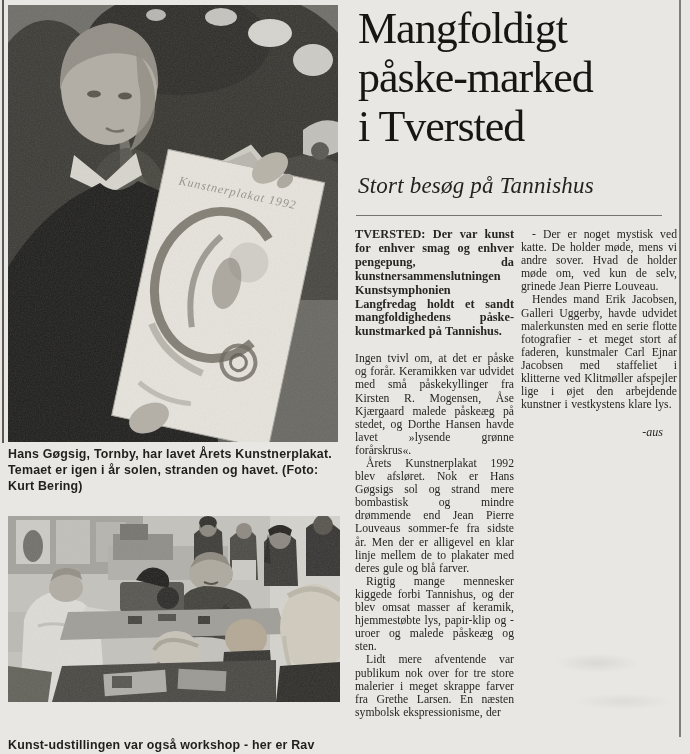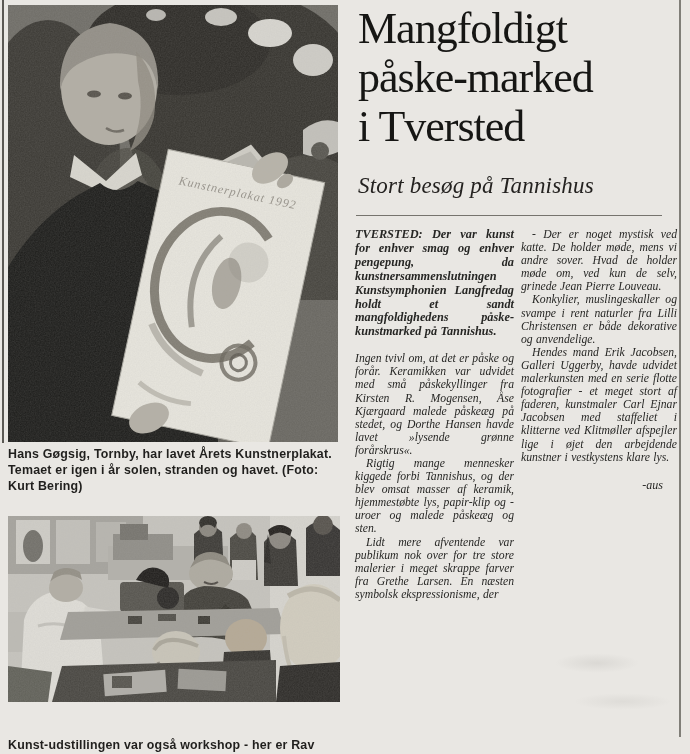--- a/index.html
+++ b/index.html
@@ -25,21 +25,21 @@
     letter-spacing:.2px;
   }
   .subhead-rule{position:absolute;left:356px;top:215px;width:306px;height:1px;background:#76746e;}
 
   
   .bodycol{
     position:absolute;top:228px;
     font-size:11.7px;line-height:13.1px;text-align:justify;
     color:#262624;hyphens:auto;-webkit-hyphens:auto;word-spacing:.4px;
   }
-  .bodycol p{margin:0;font-style:italic;}
+  .bodycol p{margin:0;}
   .col1{left:355px;width:159px;}
   .col2{left:521px;width:156px;}
   .lead{font-weight:bold;font-size:12.3px;line-height:13.9px;margin-bottom:13px !important;}
   .ind{text-indent:11px;}
   .sig{text-align:right;font-style:italic;margin-top:15px !important;padding-right:14px;font-size:12px;}
 
   
   .photo{position:absolute;left:8px;display:block;line-height:0;}
   .photo1{top:5px;}
   .photo2{top:516px;}
@@ -222,26 +222,26 @@
     <span style="display:block">påske-marked</span>
     <span style="display:block">i Tversted</span>
   </h1>
 
   <div class="subhead">Stort besøg på Tannishus</div>
   <div class="subhead-rule"></div>
 
   <div class="bodycol col1">
     <p class="lead">TVERSTED: Der var kunst for enhver smag og enhver pengepung, da kunstnersammenslutningen Kunstsymphonien Langfredag holdt et sandt mangfoldighedens påske-kunstmarked på Tannishus.</p>
     <p>Ingen tvivl om, at det er påske og forår. Keramikken var udvidet med små påskekyllinger fra Kirsten R. Mogensen, Åse Kjærgaard malede påskeæg på stedet, og Dorthe Hansen havde lavet »lysende grønne forårskrus«.</p>
+    <p class="ind">Årets Kunstnerplakat 1992 blev afsløret. Nok er Hans Gøgsigs sol og strand mere bombastisk og mindre drømmende end Jean Pierre Louveaus sommer-fe fra sidste år. Men der er alligevel en klar linje mellem de to plakater med deres gule og blå farver.</p>
     <p class="ind">Rigtig mange mennesker kiggede forbi Tannishus, og der blev omsat masser af keramik, hjemmestøbte lys, papir-klip og -uroer og malede påskeæg og sten.</p>
     <p class="ind">Lidt mere afventende var publikum nok over for tre store malerier i meget skrappe farver fra Grethe Larsen. En næsten symbolsk ekspressionisme, der</p>
   </div>
 
   <div class="bodycol col2">
     <p class="ind">- Der er noget mystisk ved katte. De holder møde, mens vi andre sover. Hvad de holder møde om, ved kun de selv, grinede Jean Pierre Louveau.</p>
-    <p class="ind">Konkylier, muslingeskaller og svampe i rent naturler fra Lilli Christensen er både dekorative og anvendelige.</p>
     <p class="ind">Hendes mand Erik Jacobsen, Galleri Uggerby, havde udvidet malerkunsten med en serie flotte fotografier - et meget stort af faderen, kunstmaler Carl Ejnar Jacobsen med staffeliet i klitterne ved Klitmøller afspejler lige i øjet den arbejdende kunstner i vestkystens klare lys.</p>
     <p class="sig">-aus</p>
   </div>
 
   <div class="smudge"></div>
 
 </div>
 
 </body></html>

